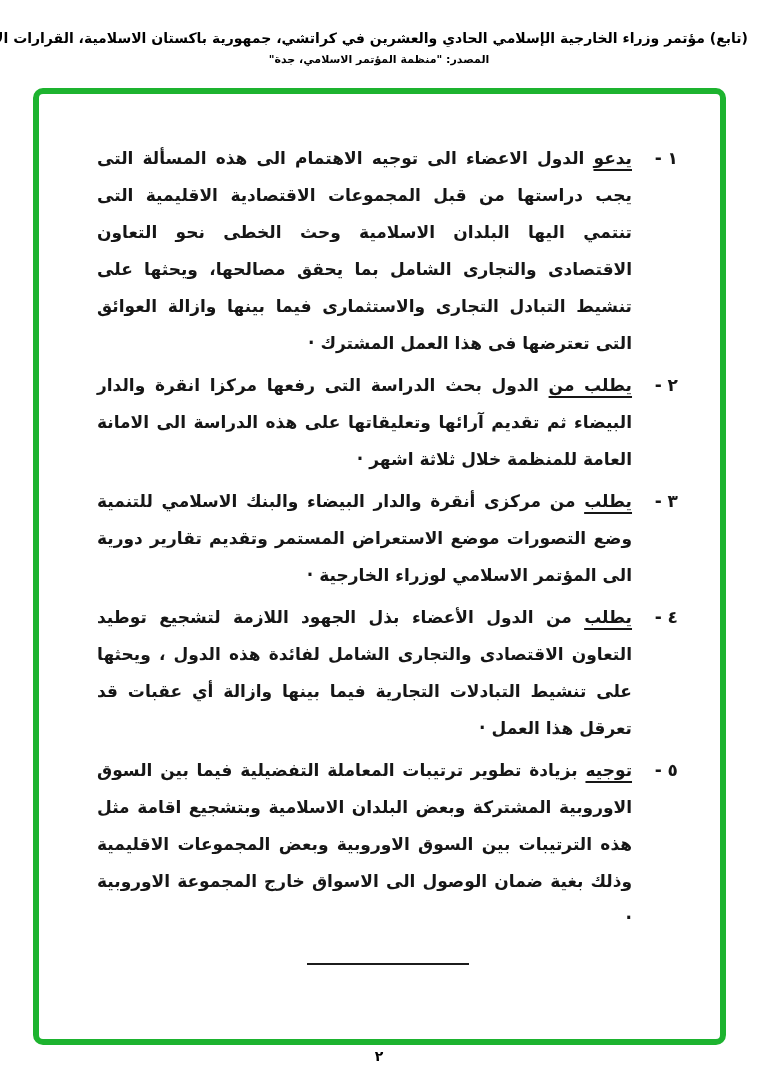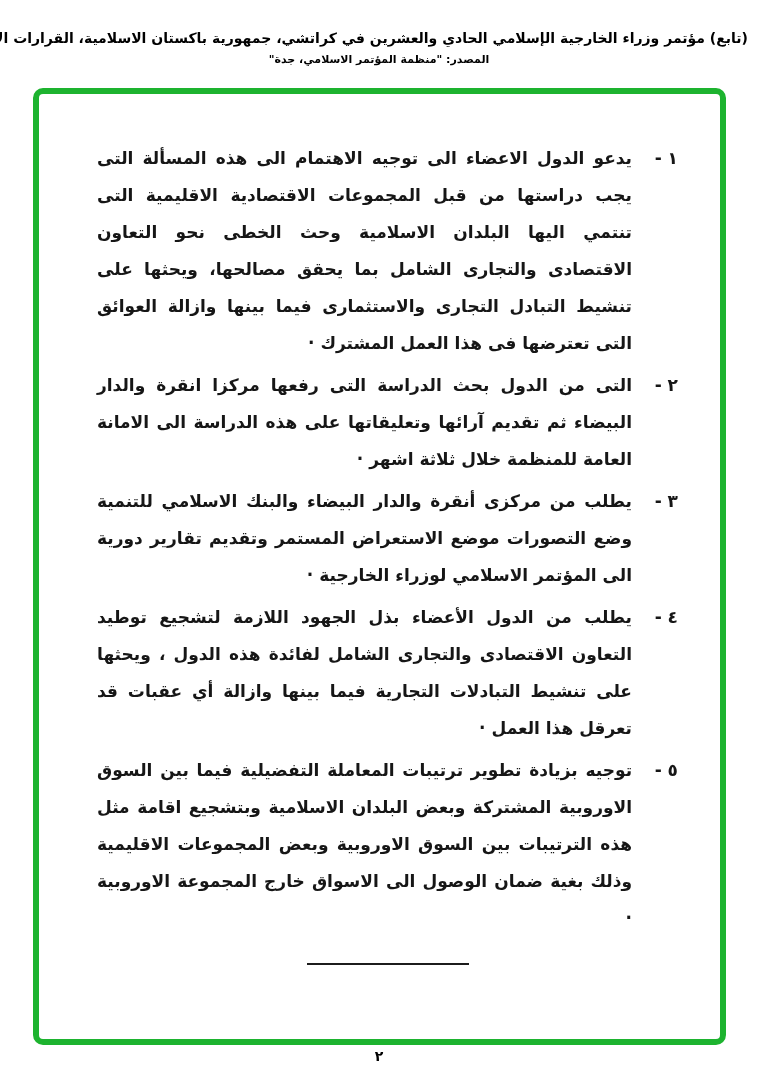--- a/index.html
+++ b/index.html
@@ -61,20 +61,21 @@
   }
   .res-item .num {
     flex: 0 0 46px;
     white-space: nowrap;
   }
   .res-item .body {
     flex: 1 1 auto;
     text-align: justify;
   }
   .lead {
+    text-decoration: underline;
     text-underline-offset: 5px;
     text-decoration-thickness: 1.5px;
   }
   .divider {
     width: 162px;
     height: 2px;
     background: #1c1c1c;
     margin: 26px auto 0 auto;
   }
   .page-number {
@@ -105,21 +106,21 @@
         <span class="num">١ -</span>
         <span class="body">
           <span class="lead">يدعو</span>
           <span>الدول الاعضاء الى توجيه الاهتمام الى هذه المسألة التى يجب دراستها من قبل المجموعات الاقتصادية الاقليمية التى تنتمي اليها البلدان الاسلامية وحث الخطى نحو التعاون الاقتصادى والتجارى الشامل بما يحقق مصالحها، ويحثها على تنشيط التبادل التجارى والاستثمارى فيما بينها وازالة العوائق التى تعترضها فى هذا العمل المشترك ·</span>
         </span>
       </div>
 
       <div class="res-item">
         <span class="num">٢ -</span>
         <span class="body">
-          <span class="lead">التى من</span>
+          <span class="lead">يطلب من</span>
           <span>الدول بحث الدراسة التى رفعها مركزا انقرة والدار البيضاء ثم تقديم آرائها وتعليقاتها على هذه الدراسة الى الامانة العامة للمنظمة خلال ثلاثة اشهر ·</span>
         </span>
       </div>
 
       <div class="res-item">
         <span class="num">٣ -</span>
         <span class="body">
           <span class="lead">يطلب</span>
           <span>من مركزى أنقرة والدار البيضاء والبنك الاسلامي للتنمية وضع التصورات موضع الاستعراض المستمر وتقديم تقارير دورية الى المؤتمر الاسلامي لوزراء الخارجية ·</span>
         </span>

